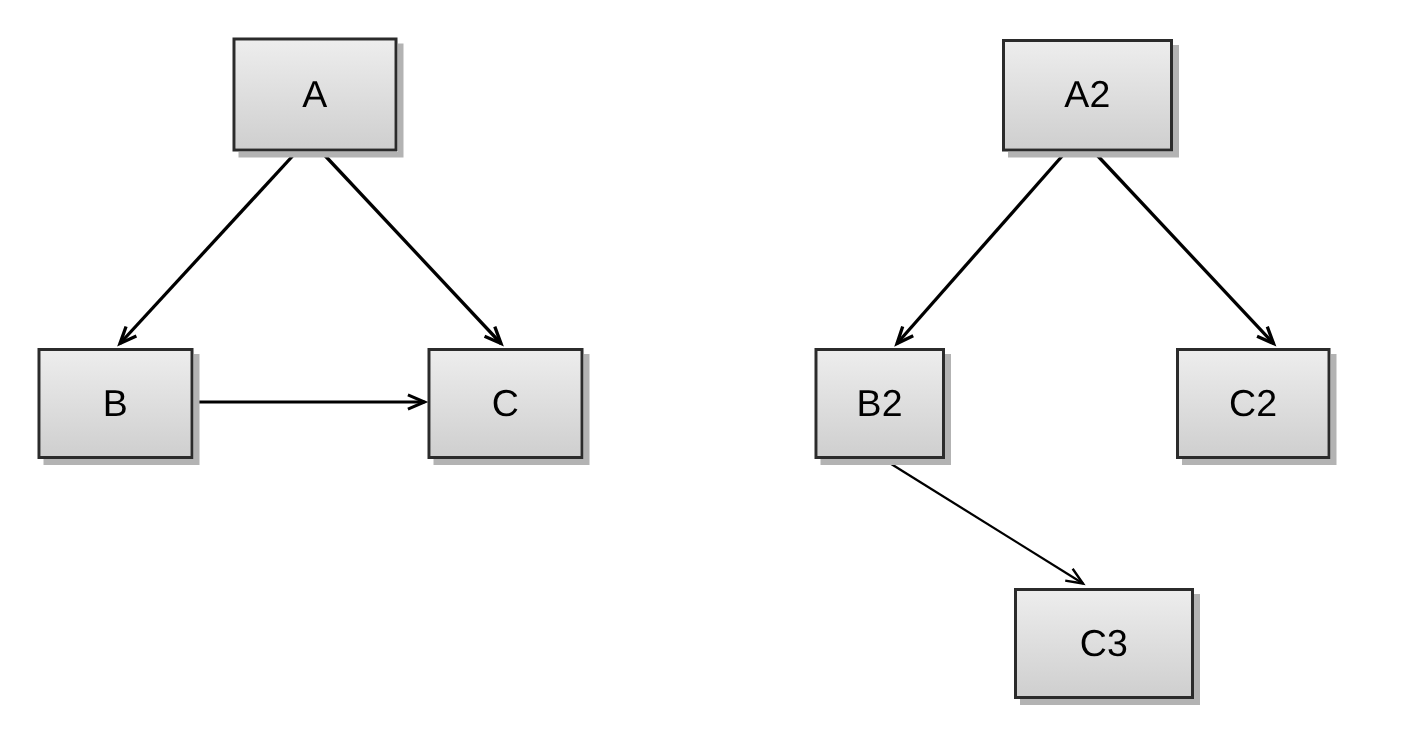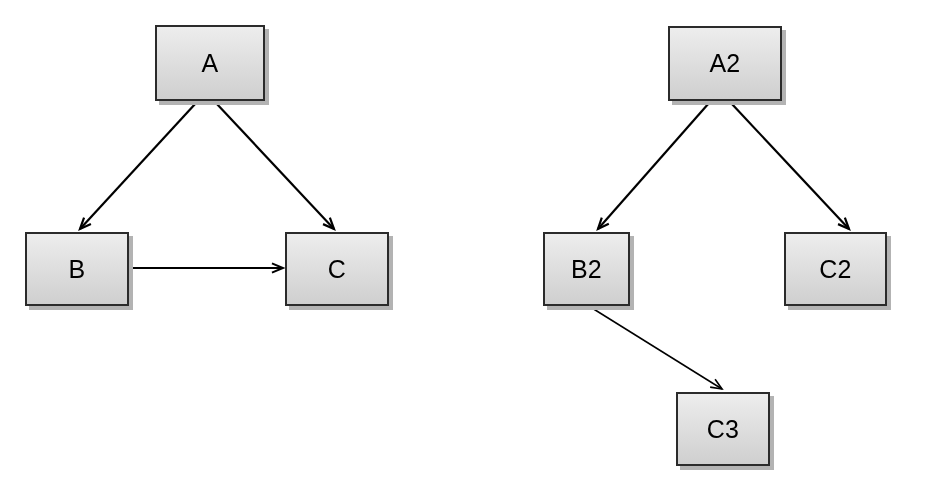--- a/index.html
+++ b/index.html
@@ -91,18 +91,18 @@
       </div>
       <div class="node" style="left: 668px; top: 26px; width: 114px; height: 75px; border-color: rgb(43, 43, 43); background: linear-gradient(rgb(237, 237, 237) 0%, rgb(207, 207, 207) 100%); box-shadow: rgb(179, 179, 179) 4px 4px 0px 0px;">
         <span class="node-label" style="color: rgb(0, 0, 0);">A2</span>
       </div>
       <div class="node" style="left: 543px; top: 232px; width: 87px; height: 74px; border-color: rgb(43, 43, 43); background: linear-gradient(rgb(237, 237, 237) 0%, rgb(207, 207, 207) 100%); box-shadow: rgb(179, 179, 179) 4px 4px 0px 0px;">
         <span class="node-label" style="color: rgb(0, 0, 0);">B2</span>
       </div>
       <div class="node" style="left: 764px; top: 232px; width: 103px; height: 74px; border-color: rgb(43, 43, 43); background: linear-gradient(rgb(237, 237, 237) 0%, rgb(207, 207, 207) 100%); box-shadow: rgb(179, 179, 179) 4px 4px 0px 0px; margin-left: 20px;">
         <span class="node-label" style="color: rgb(0, 0, 0);">C2</span>
       </div>
-      <div class="node" style="left: 676px; top: 392px; width: 94px; height: 74px; border-color: rgb(43, 43, 43); background: linear-gradient(rgb(237, 237, 237) 0%, rgb(207, 207, 207) 100%); box-shadow: rgb(179, 179, 179) 4px 4px 0px 0px;">
+      <div class="node" style="left: 676px; top: 392px; width: 120px; height: 74px; border-color: rgb(43, 43, 43); background: linear-gradient(rgb(237, 237, 237) 0%, rgb(207, 207, 207) 100%); box-shadow: rgb(179, 179, 179) 4px 4px 0px 0px;">
         <span class="node-label" style="color: rgb(0, 0, 0);">C3</span>
       </div>
     </div>
 
 </div>
 
 </body></html>

